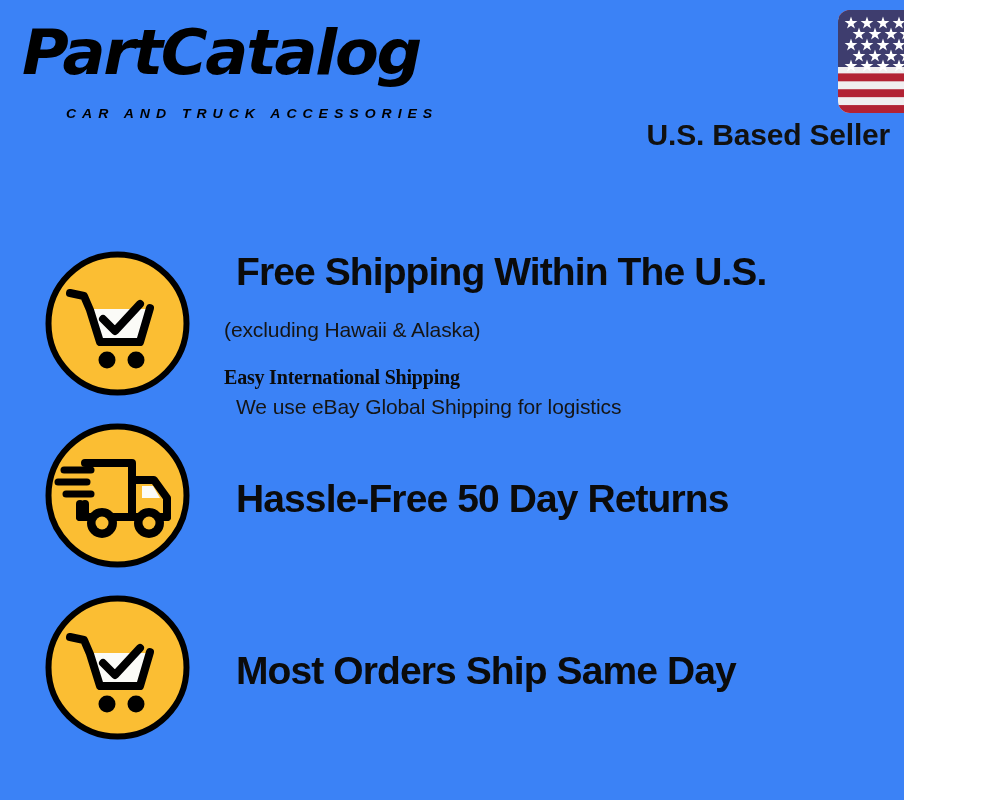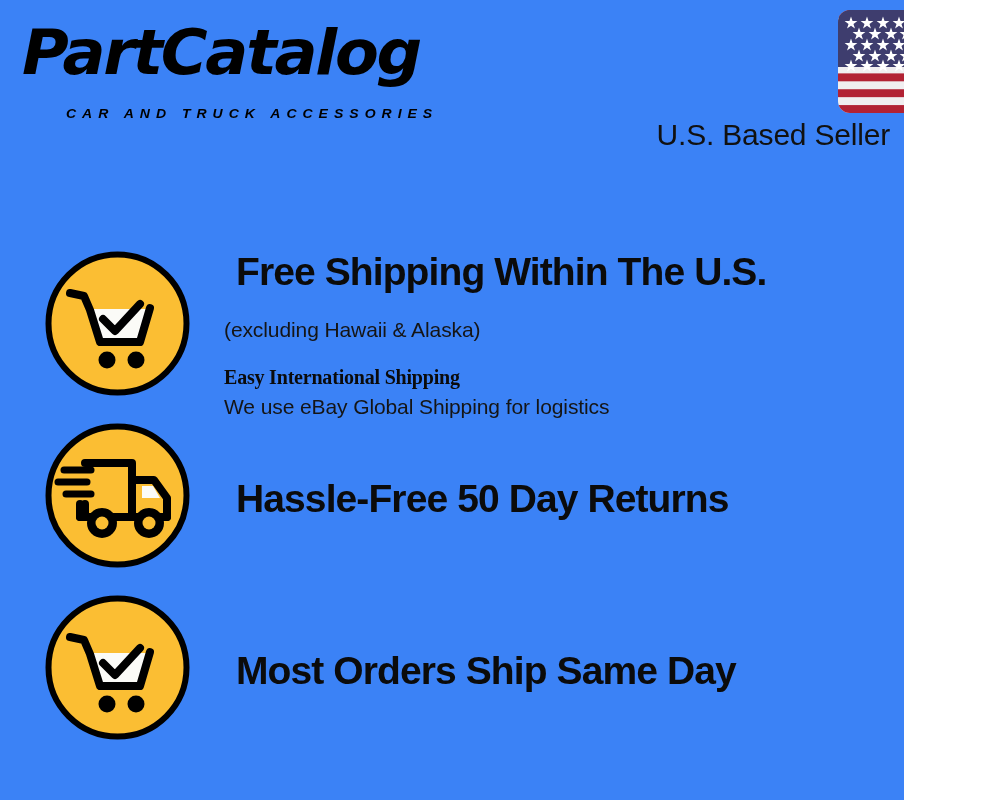--- a/index.html
+++ b/index.html
@@ -66,21 +66,21 @@
     height: 103px;
   }
   .flag-badge svg { display: block; width: 100%; height: 100%; }
 
   .seller-note {
     position: absolute;
     right: 14px;
     top: 118px;
     font-family: "Liberation Sans", sans-serif;
     font-size: 30px;
-    font-weight: 400;
+    font-weight: 700;
     color: #111111;
     letter-spacing: -0.2px;
     white-space: nowrap;
   }
 
   
   .features {
     position: absolute;
     left: 0;
     top: 238px;
@@ -142,21 +142,21 @@
     margin: 20px 0 0 0;
     white-space: nowrap;
   }
   .feature-subtext {
     font-family: "Liberation Sans", sans-serif;
     font-weight: 400;
     font-size: 21px;
     line-height: 1.3;
     color: #151515;
     letter-spacing: -0.1px;
-    margin: 3px 0 0 0;
+    margin: 3px 0 0 12px;
     white-space: nowrap;
   }
 </style>
 </head>
 <body>
 
 <div class="page">
 
   <div class="brand-logo">
     <div class="brand-wordmark">PartCatalog</div>

